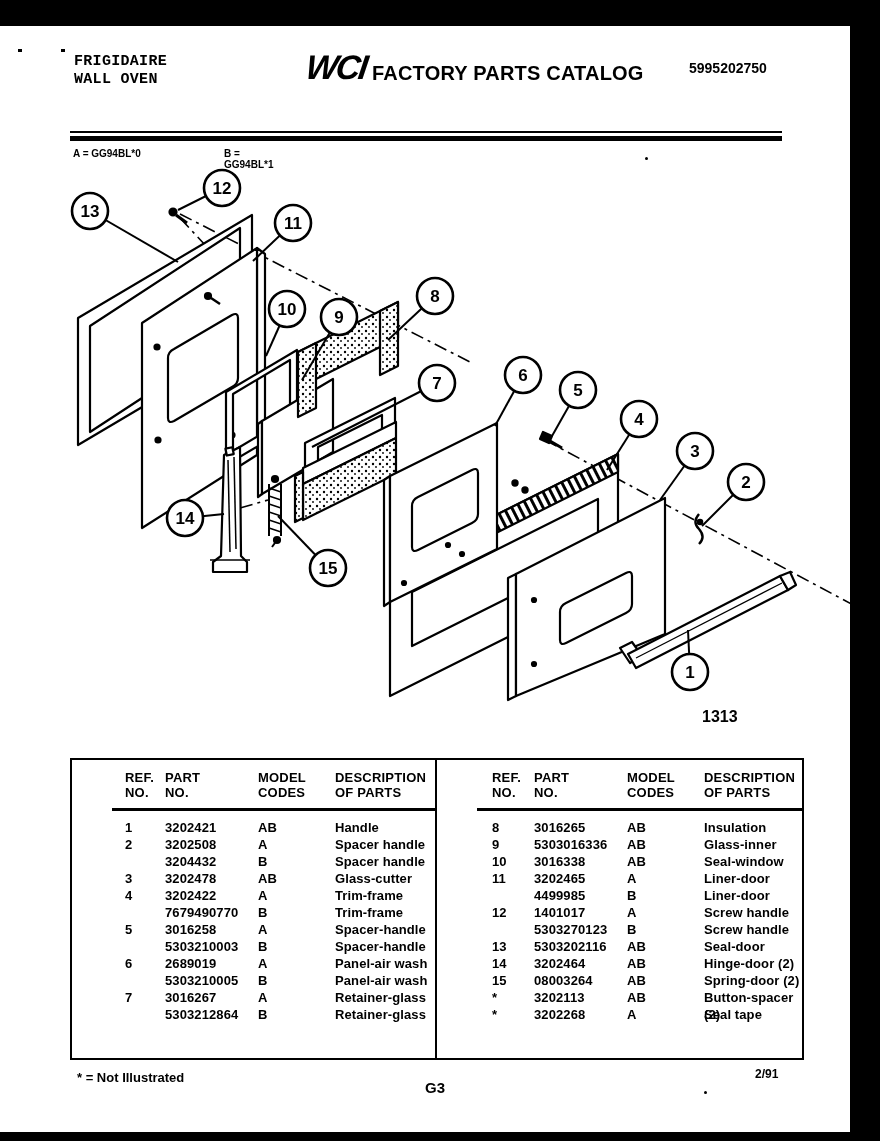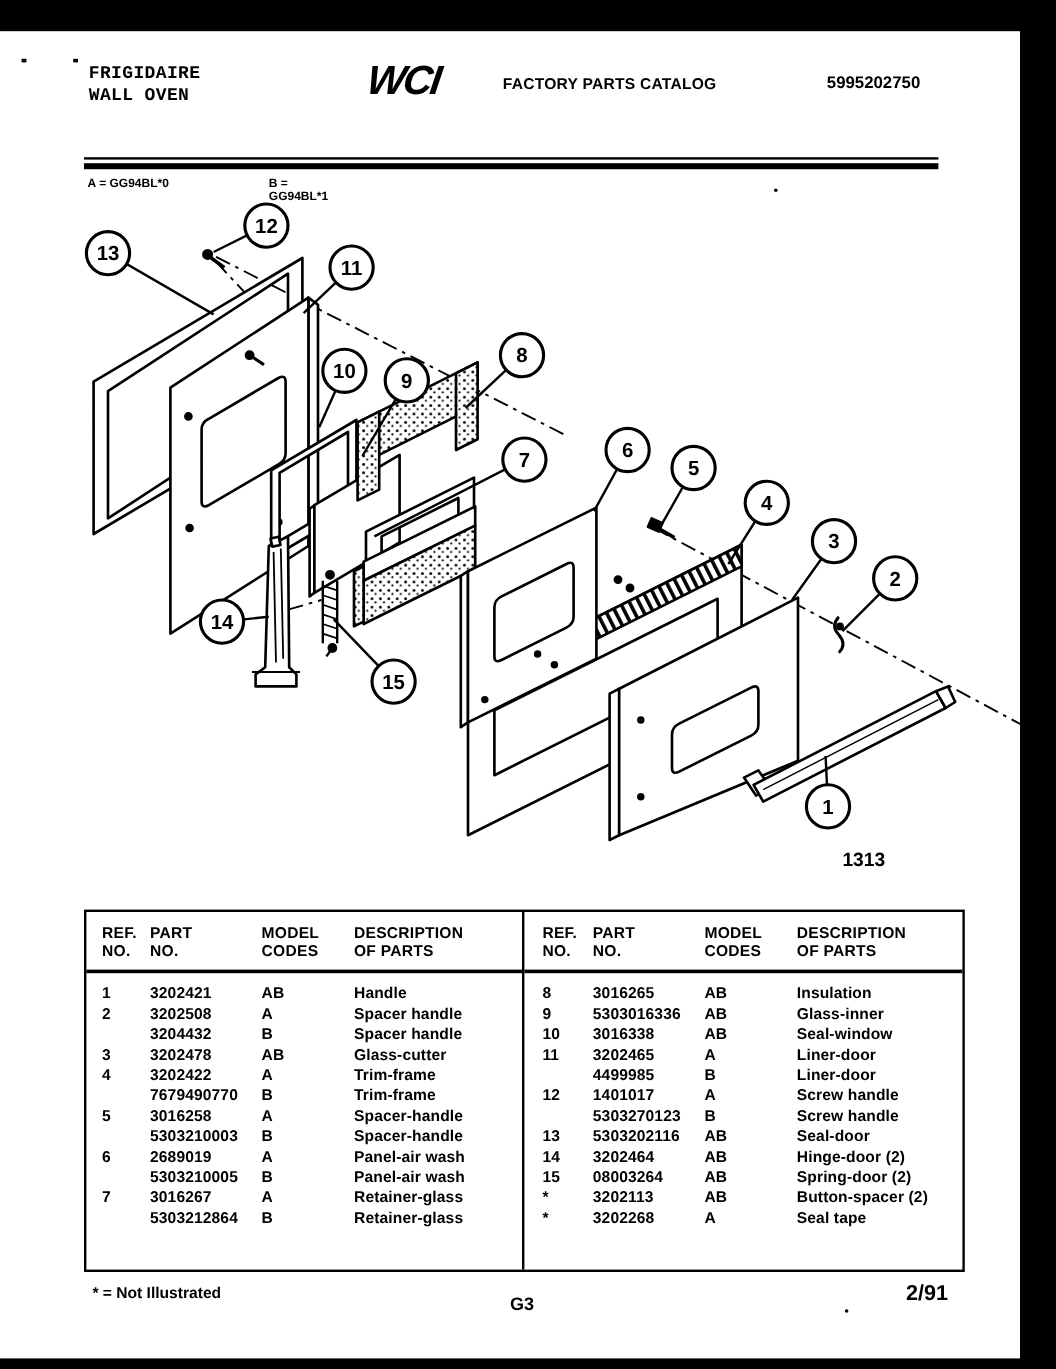--- a/index.html
+++ b/index.html
@@ -9,45 +9,45 @@
   .abs{position:absolute;}
   
   #top-bar{left:0;top:0;width:880px;height:26px;background:#000;}
   #right-strip{right:0;top:0;width:30px;height:1141px;background:#000;}
   #bottom-bar{left:0;top:1132px;width:880px;height:9px;background:#000;}
   .speck{background:#000;width:4px;height:3px;}
   
   #brand{left:74px;top:53px;font-size:15px;font-weight:bold;line-height:18px;letter-spacing:.3px;font-family:Liberation Mono, monospace;}
   #wci-logo{left:306px;top:48px;font-size:34px;font-weight:bold;font-style:italic;
             transform:skewX(-8deg);letter-spacing:-2px;}
-  #catalog-title{left:372px;top:62px;font-size:13px;font-weight:bold;letter-spacing:.2px;margin-left:47px;}
+  #catalog-title{left:372px;top:62px;font-size:20px;font-weight:bold;letter-spacing:.2px;}
   #doc-number{left:689px;top:60px;font-size:14px;font-weight:bold;}
   #rule-a{left:70px;top:131px;width:712px;height:2px;background:#000;}
   #rule-b{left:70px;top:136px;width:712px;height:5px;background:#000;}
   #models{left:73px;top:148px;font-size:10px;font-weight:bold;}
   #model-b{position:absolute;left:151px;top:0;}
   .dot{position:absolute;background:#000;width:3px;height:3px;border-radius:50%;}
   
   #diagram{left:0;top:165px;}
   
   #parts-table{left:70px;top:758px;width:730px;height:298px;border:2px solid #000;display:flex;}
-  .half{width:50%;height:100%;box-sizing:border-box;}
+  .half{width:50%;height:100%;box-sizing:border-box;padding-left:40px;}
   .half.left{border-right:2px solid #000;}
   .thead{display:grid;grid-template-columns:40px 93px 77px auto;padding:10px 0 0 13px;
          height:38px;border-bottom:3px solid #000;}
   .half.right .thead{grid-template-columns:42px 93px 77px auto;padding-left:15px;}
   .thead .hcell{font-size:13px;font-weight:bold;line-height:15px;letter-spacing:.2px;}
   .tbody{padding-top:8px;}
   .prow{display:grid;grid-template-columns:40px 93px 77px auto;padding-left:13px;height:17px;
         font-size:13px;font-weight:bold;line-height:17px;letter-spacing:.1px;}
   .half.right .prow{grid-template-columns:42px 93px 77px auto;padding-left:15px;}
   
   #footnote{left:77px;top:1070px;font-size:13px;font-weight:bold;}
   #page-number{left:425px;top:1079px;font-size:15px;font-weight:bold;}
-  #date-code{left:755px;top:1067px;font-size:18px;font-weight:bold;}
+  #date-code{left:755px;top:1067px;font-size:12px;font-weight:bold;}
 </style>
 </head>
 <body>
 
 <div class="abs" id="top-bar"></div>
 <div class="abs" id="right-strip"></div>
 <div class="abs" id="bottom-bar"></div>
 <div class="abs speck" style="left:18px;top:49px;"></div>
 <div class="abs speck" style="left:61px;top:49px;"></div>
 <div class="abs dot" style="left:645px;top:157px;"></div>

